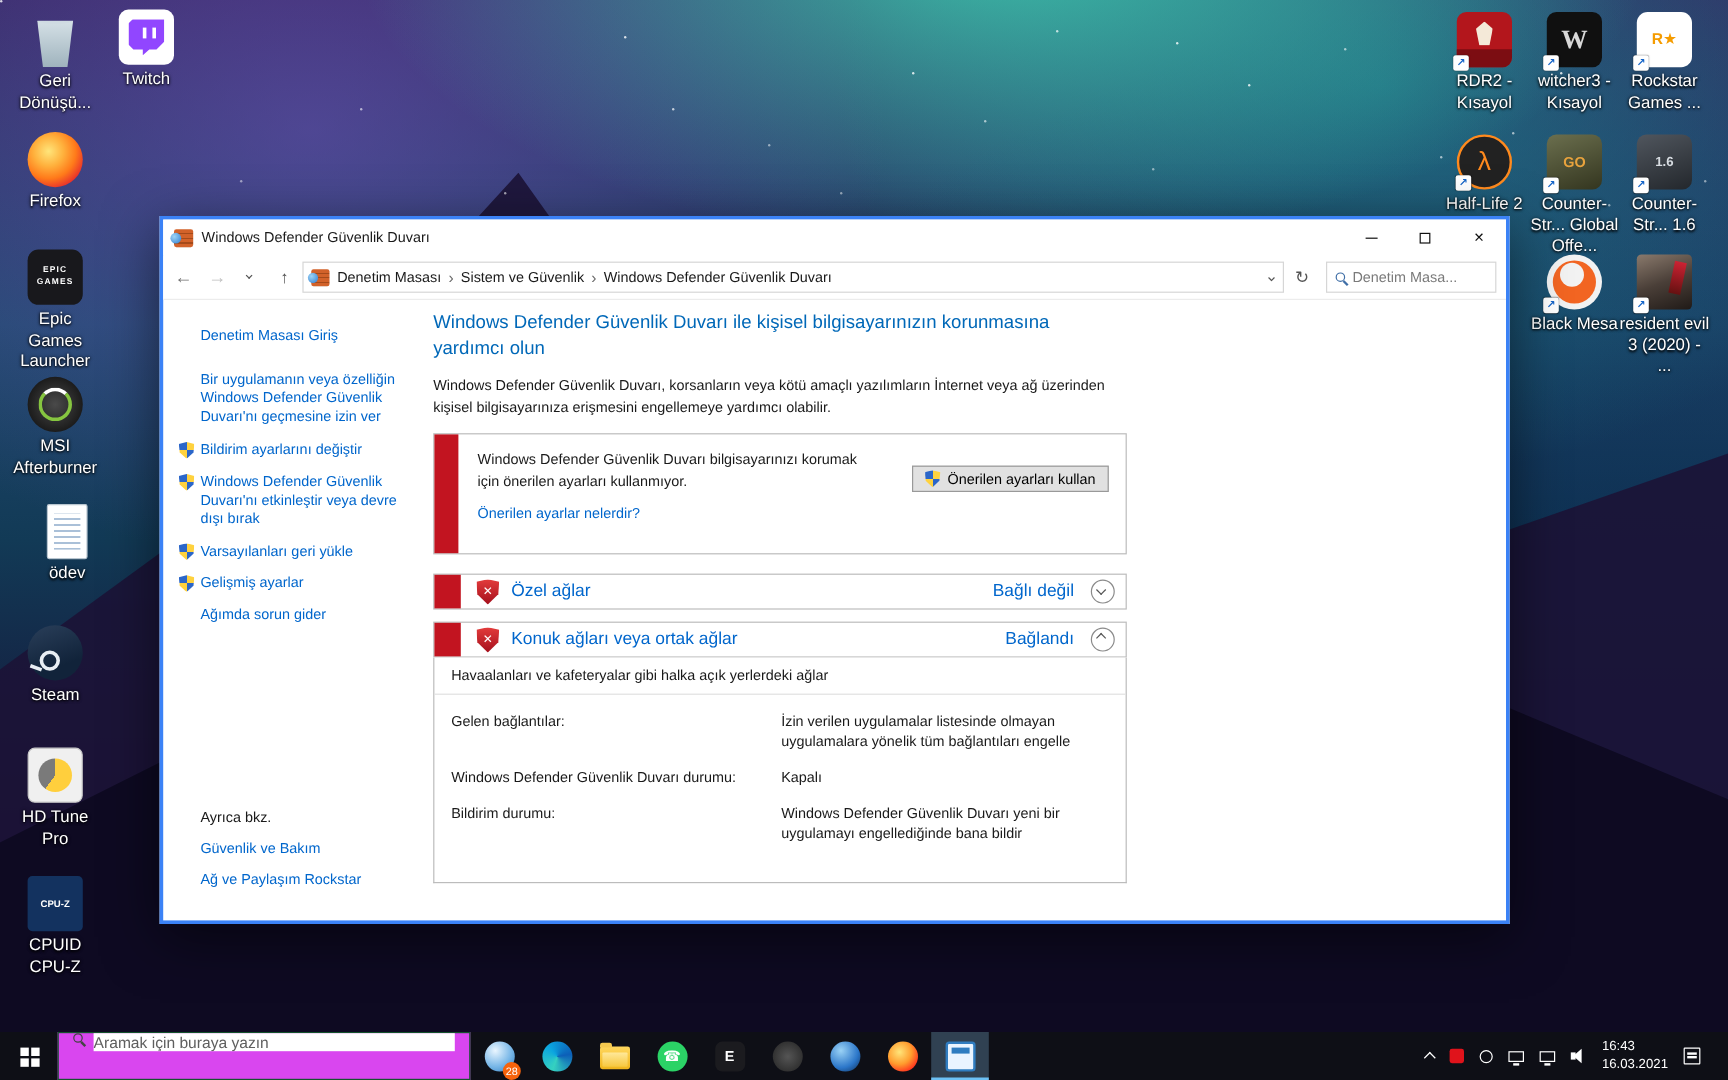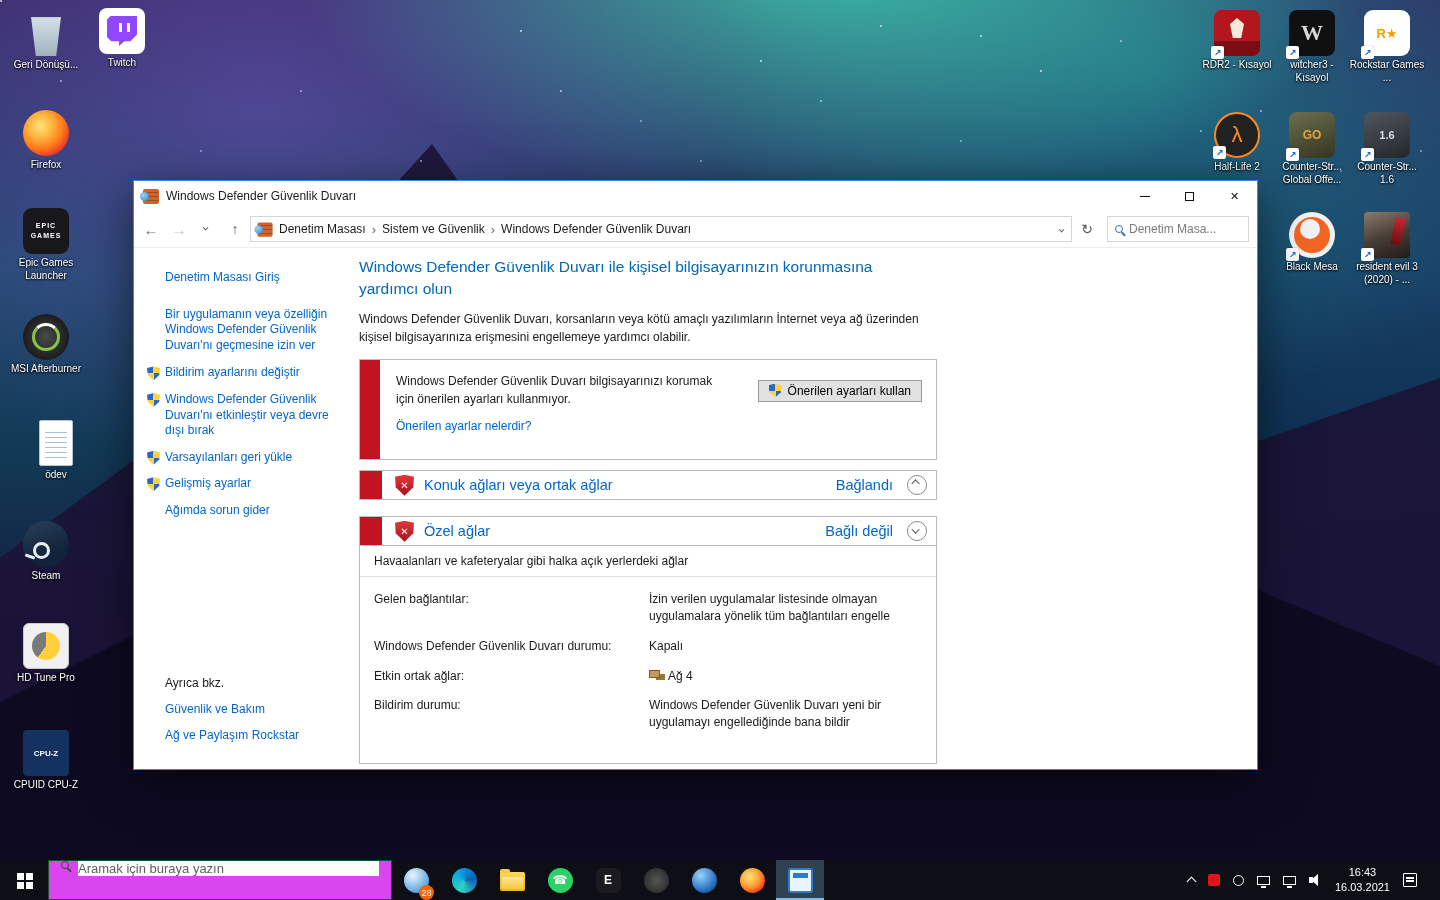--- a/index.html
+++ b/index.html
@@ -18,21 +18,21 @@
   .stars{position:absolute;top:0;left:0;width:2px;height:2px;border-radius:50%;background:rgba(255,255,255,.8);
     box-shadow:120px 40px 0 rgba(255,255,255,.8),300px 90px 0 rgba(255,255,255,.6),520px 30px 0 rgba(255,255,255,.8),
     640px 120px 0 rgba(255,255,255,.5),760px 60px 0 rgba(255,255,255,.8),880px 25px 0 rgba(255,255,255,.7),
     960px 140px 0 rgba(255,255,255,.5),1040px 70px 0 rgba(255,255,255,.8),1120px 40px 0 rgba(255,255,255,.6),
     1200px 130px 0 rgba(255,255,255,.6),1300px 60px 0 rgba(255,255,255,.8),1380px 20px 0 rgba(255,255,255,.7),
     1420px 150px 0 rgba(255,255,255,.5),200px 150px 0 rgba(255,255,255,.5),420px 160px 0 rgba(255,255,255,.6),
     560px 90px 0 rgba(255,255,255,.7),700px 160px 0 rgba(255,255,255,.5),820px 100px 0 rgba(255,255,255,.6),
     980px 35px 0 rgba(255,255,255,.8),1260px 110px 0 rgba(255,255,255,.6),60px 80px 0 rgba(255,255,255,.6),1340px 170px 0 rgba(255,255,255,.5)}
   
   .dwrap{position:absolute;width:76px;text-align:center;cursor:pointer}
-  .dlabel{margin-top:3px;font-size:10px;color:#fff;text-shadow:0 1px 2px #000,0 0 3px rgba(0,0,0,.8);line-height:1.25;word-wrap:break-word}
+  .dlabel{margin-top:3px;font-size:14px;color:#fff;text-shadow:0 1px 2px #000,0 0 3px rgba(0,0,0,.8);line-height:1.25;word-wrap:break-word}
   .dart{width:46px;height:46px;margin:0 auto;position:relative}
   .i-recycle{width:34px;background:linear-gradient(180deg,#dfe9ee,#9fb3bd);clip-path:polygon(6% 16%,94% 16%,80% 100%,20% 100%)}
   .i-recycle::before{content:"";position:absolute;top:3px;left:1px;right:1px;height:7px;background:#cfdbe2;border-radius:50%}
   .i-twitch{background:#fff;border-radius:8px}
   .i-twitch::before{content:"";position:absolute;inset:8px;background:#9146ff;clip-path:polygon(0 12%,12% 0,100% 0,100% 62%,78% 84%,58% 84%,40% 100%,40% 84%,14% 84%,0 70%)}
   .i-twitch::after{content:"";position:absolute;top:15px;left:20px;width:3px;height:9px;background:#fff;box-shadow:8px 0 0 #fff}
   .i-firefox{border-radius:50%;background:radial-gradient(circle at 38% 35%,#ffe57a 0%,#ffb13d 30%,#ff7a1a 55%,#e5262d 80%,#b01030 100%)}
   .i-epic{background:#18181c;border-radius:9px;display:flex;align-items:center;justify-content:center}
   .i-epic::before{content:"EPIC\A GAMES";white-space:pre;text-align:center;color:#fff;font-size:7px;font-weight:bold;letter-spacing:1px;line-height:1.5}
   .i-msi{border-radius:50%;background:radial-gradient(circle,#4a4a4a 0%,#1c1c1c 70%)}
@@ -60,21 +60,21 @@
   .i-cs16{background:linear-gradient(160deg,#50565e,#23272c);border-radius:8px;display:flex;align-items:center;justify-content:center}
   .i-cs16::before{content:"1.6";color:#d7dce1;font-weight:bold;font-size:11px}
   .i-bmesa{background:#f2f2f2;border-radius:50%}
   .i-bmesa::before{content:"";position:absolute;inset:5px;background:#f26522;border-radius:50%}
   .i-bmesa::after{content:"";position:absolute;left:11px;top:7px;width:20px;height:20px;background:#f2f2f2;border-radius:50%}
   .i-re3{background:linear-gradient(160deg,#8a7a6d 0%,#4a3f38 50%,#201a17 100%);border-radius:4px}
   .i-re3::before{content:"";position:absolute;right:7px;top:6px;width:10px;height:27px;background:linear-gradient(#c23,#611);transform:rotate(12deg)}
   .sc{position:absolute;left:-3px;bottom:-3px;width:13px;height:13px;background:#fff;border-radius:2px;display:flex;align-items:center;justify-content:center;box-shadow:0 0 1px rgba(0,0,0,.6)}
   .sc::before{content:"\2197";font-size:9px;color:#1464c8;font-weight:bold}
   
-  .win{position:absolute;left:133px;top:180px;width:1125px;height:590px;background:#fff;border:1px solid #3b82f6;box-shadow:0 12px 45px rgba(0,0,0,.55);display:flex;flex-direction:column}
+  .win{position:absolute;left:133px;top:180px;width:1125px;height:590px;background:#fff;border:3px solid #3b82f6;box-shadow:0 12px 45px rgba(0,0,0,.55);display:flex;flex-direction:column}
   .titlebar{height:30px;display:flex;align-items:center;background:#fff;padding-left:9px;flex:0 0 auto}
   .titlebar .title{margin-left:7px;font-size:12px}
   .controls{margin-left:auto;display:flex;height:100%}
   .ctl{width:45px;height:100%;display:flex;align-items:center;justify-content:center;cursor:pointer}
   .g-min{width:10px;height:1px;background:#111}
   .g-max{width:9px;height:9px;border:1px solid #111}
   .g-close::before{content:"\2715";font-size:11px;color:#111}
   .fw-icon{width:16px;height:15px;position:relative;display:inline-block;background:repeating-linear-gradient(180deg,#d2622a 0 3px,#a54a1a 3px 4px);border-radius:2px;flex:0 0 auto}
   .fw-icon::before{content:"";position:absolute;left:-3px;top:3px;width:9px;height:9px;border-radius:50%;background:radial-gradient(circle at 35% 35%,#9ed4f5,#2d7dd2)}
   .fw-icon.small{transform:scale(.95)}
@@ -109,21 +109,21 @@
   .see-also{margin-top:auto}
   .see-title{color:#1a1a1a;margin-bottom:12px}
   
   .main{flex:1;padding:8px 0 16px 13px;overflow:hidden}
   .page-title{font-size:15.5px;font-weight:400;color:#0068b8;line-height:1.4;max-width:560px;margin-bottom:12px}
   .desc{max-width:578px;line-height:1.45;margin-bottom:13px}
   .alert{width:578px;border:1px solid #bcbcbc;display:flex;min-height:101px}
   .alert-red{width:20px;background:#c21420;flex:0 0 auto}
   .alert-body{flex:1;padding:13px 14px 11px 16px}
   .alert-title{margin-bottom:9px}
-  .alert-row{display:flex;align-items:center}
+  .alert-row{display:flex;align-items:flex-end}
   .alert-text{width:330px;line-height:1.45}
   .btn{margin-left:auto;display:flex;align-items:center;gap:6px;background:#e1e1e1;border:1px solid #999;padding:3px 10px;font-size:12px;font-family:inherit;cursor:pointer}
   .alert-link{display:inline-block;margin-top:11px;color:#0066cc;cursor:pointer;text-decoration:none}
   .netbar{width:578px;height:30px;border:1px solid #bcbcbc;display:flex;align-items:center;background:#fff;cursor:pointer}
   .netbar.first{margin-top:16px}
   .netbar.second{margin-top:10px}
   .nb-red{width:22px;align-self:stretch;background:#c21420;flex:0 0 auto}
   .shieldx{width:19px;height:21px;margin-left:13px;clip-path:polygon(50% 0,100% 10%,96% 60%,50% 100%,4% 60%,0 10%);background:linear-gradient(#e23b3b,#a40f1c);display:flex;align-items:center;justify-content:center;flex:0 0 auto}
   .shieldx::before{content:"\2715";color:#fff;font-size:10px;font-weight:bold}
   .nb-title{font-size:14.5px;color:#0066cc;margin-left:10px}
@@ -165,21 +165,21 @@
   .tray{margin-left:auto;display:flex;align-items:center;gap:13px;padding-right:4px}
   .tr-ic{display:flex;align-items:center;justify-content:center;cursor:pointer}
   .chup{width:7px;height:7px;border-left:1.5px solid #fff;border-bottom:1.5px solid #fff;transform:rotate(135deg);margin-top:3px}
   .redsq{width:12px;height:12px;background:#e0131b;border-radius:2px}
   .cir{width:11px;height:11px;border:1.5px solid #fff;border-radius:50%}
   .mon{width:13px;height:9px;border:1.5px solid #fff;position:relative}
   .mon::after{content:"";position:absolute;left:3px;bottom:-4px;width:5px;height:2px;background:#fff}
   .spk{position:relative;width:13px;height:12px}
   .spk::before{content:"";position:absolute;left:0;top:3px;width:4px;height:6px;background:#fff}
   .spk::after{content:"";position:absolute;left:2px;top:0;border-top:6px solid transparent;border-bottom:6px solid transparent;border-right:7px solid #fff}
-  .clock{color:#fff;font-size:11px;text-align:center;line-height:1.35;cursor:pointer}
+  .clock{color:#fff;font-size:11px;text-align:left;line-height:1.35;cursor:pointer}
   .ac{width:14px;height:14px;border:1.5px solid #fff;border-radius:1px;position:relative}
   .ac::after{content:"";position:absolute;left:2px;top:3px;right:2px;height:1.5px;background:#fff;box-shadow:0 3px 0 #fff}
   .showdesk{width:6px;border-left:1px solid rgba(255,255,255,.25)}
 </style>
 </head>
 <body>
 
 <div class="desktop">
   <div class="mtn mtn1"></div>
   <div class="mtn mtn2"></div>
@@ -362,63 +362,56 @@
             <div class="alert-text">Windows Defender Güvenlik Duvarı bilgisayarınızı korumak için önerilen ayarları kullanmıyor.</div>
             <button class="btn">
               <span class="uac"></span>
               <span>Önerilen ayarları kullan</span>
             </button>
           </div>
           <a class="alert-link">Önerilen ayarlar nelerdir?</a>
         </div>
       </div>
 
+      <div class="netbar first">
+        <div class="nb-red"></div>
+        <span class="shieldx"></span>
+        <span class="nb-title">Özel ağlar</span>
+        <span class="nb-status">Bağlı değil</span>
+        <span class="nb-chevbtn">
+            <span class="chev down"></span>
+          </span>
+      </div>
+
       <div class="netbar second">
         <div class="nb-red"></div>
         <span class="shieldx"></span>
         <span class="nb-title">Konuk ağları veya ortak ağlar</span>
         <span class="nb-status">Bağlandı</span>
         <span class="nb-chevbtn">
             <span class="chev up"></span>
-          </span>
-      </div>
-
-      <div class="netbar first">
-        <div class="nb-red"></div>
-        <span class="shieldx"></span>
-        <span class="nb-title">Özel ağlar</span>
-        <span class="nb-status">Bağlı değil</span>
-        <span class="nb-chevbtn">
-            <span class="chev down"></span>
           </span>
       </div>
 
       <div class="panel">
         <div class="panel-sub">Havaalanları ve kafeteryalar gibi halka açık yerlerdeki ağlar</div>
         <div class="panel-details">
           <div class="drow">
             <span class="dlab">Gelen bağlantılar:</span>
             <span class="dval">
                 <span>İzin verilen uygulamalar listesinde olmayan uygulamalara yönelik tüm bağlantıları engelle</span>
               </span>
           </div>
           <div class="drow">
             <span class="dlab">Windows Defender Güvenlik Duvarı durumu:</span>
             <span class="dval">
                 <span>Kapalı</span>
               </span>
           </div>
           <div class="drow">
-            <span class="dlab">Etkin ortak ağlar:</span>
-            <span class="dval">
-              <span class="net-ico"></span>
-              <span>Ağ 4</span>
-            </span>
-          </div>
-          <div class="drow">
             <span class="dlab">Bildirim durumu:</span>
             <span class="dval">
                 <span>Windows Defender Güvenlik Duvarı yeni bir uygulamayı engellediğinde bana bildir</span>
               </span>
           </div>
         </div>
       </div>
     </div>
   </div>
 </div>

